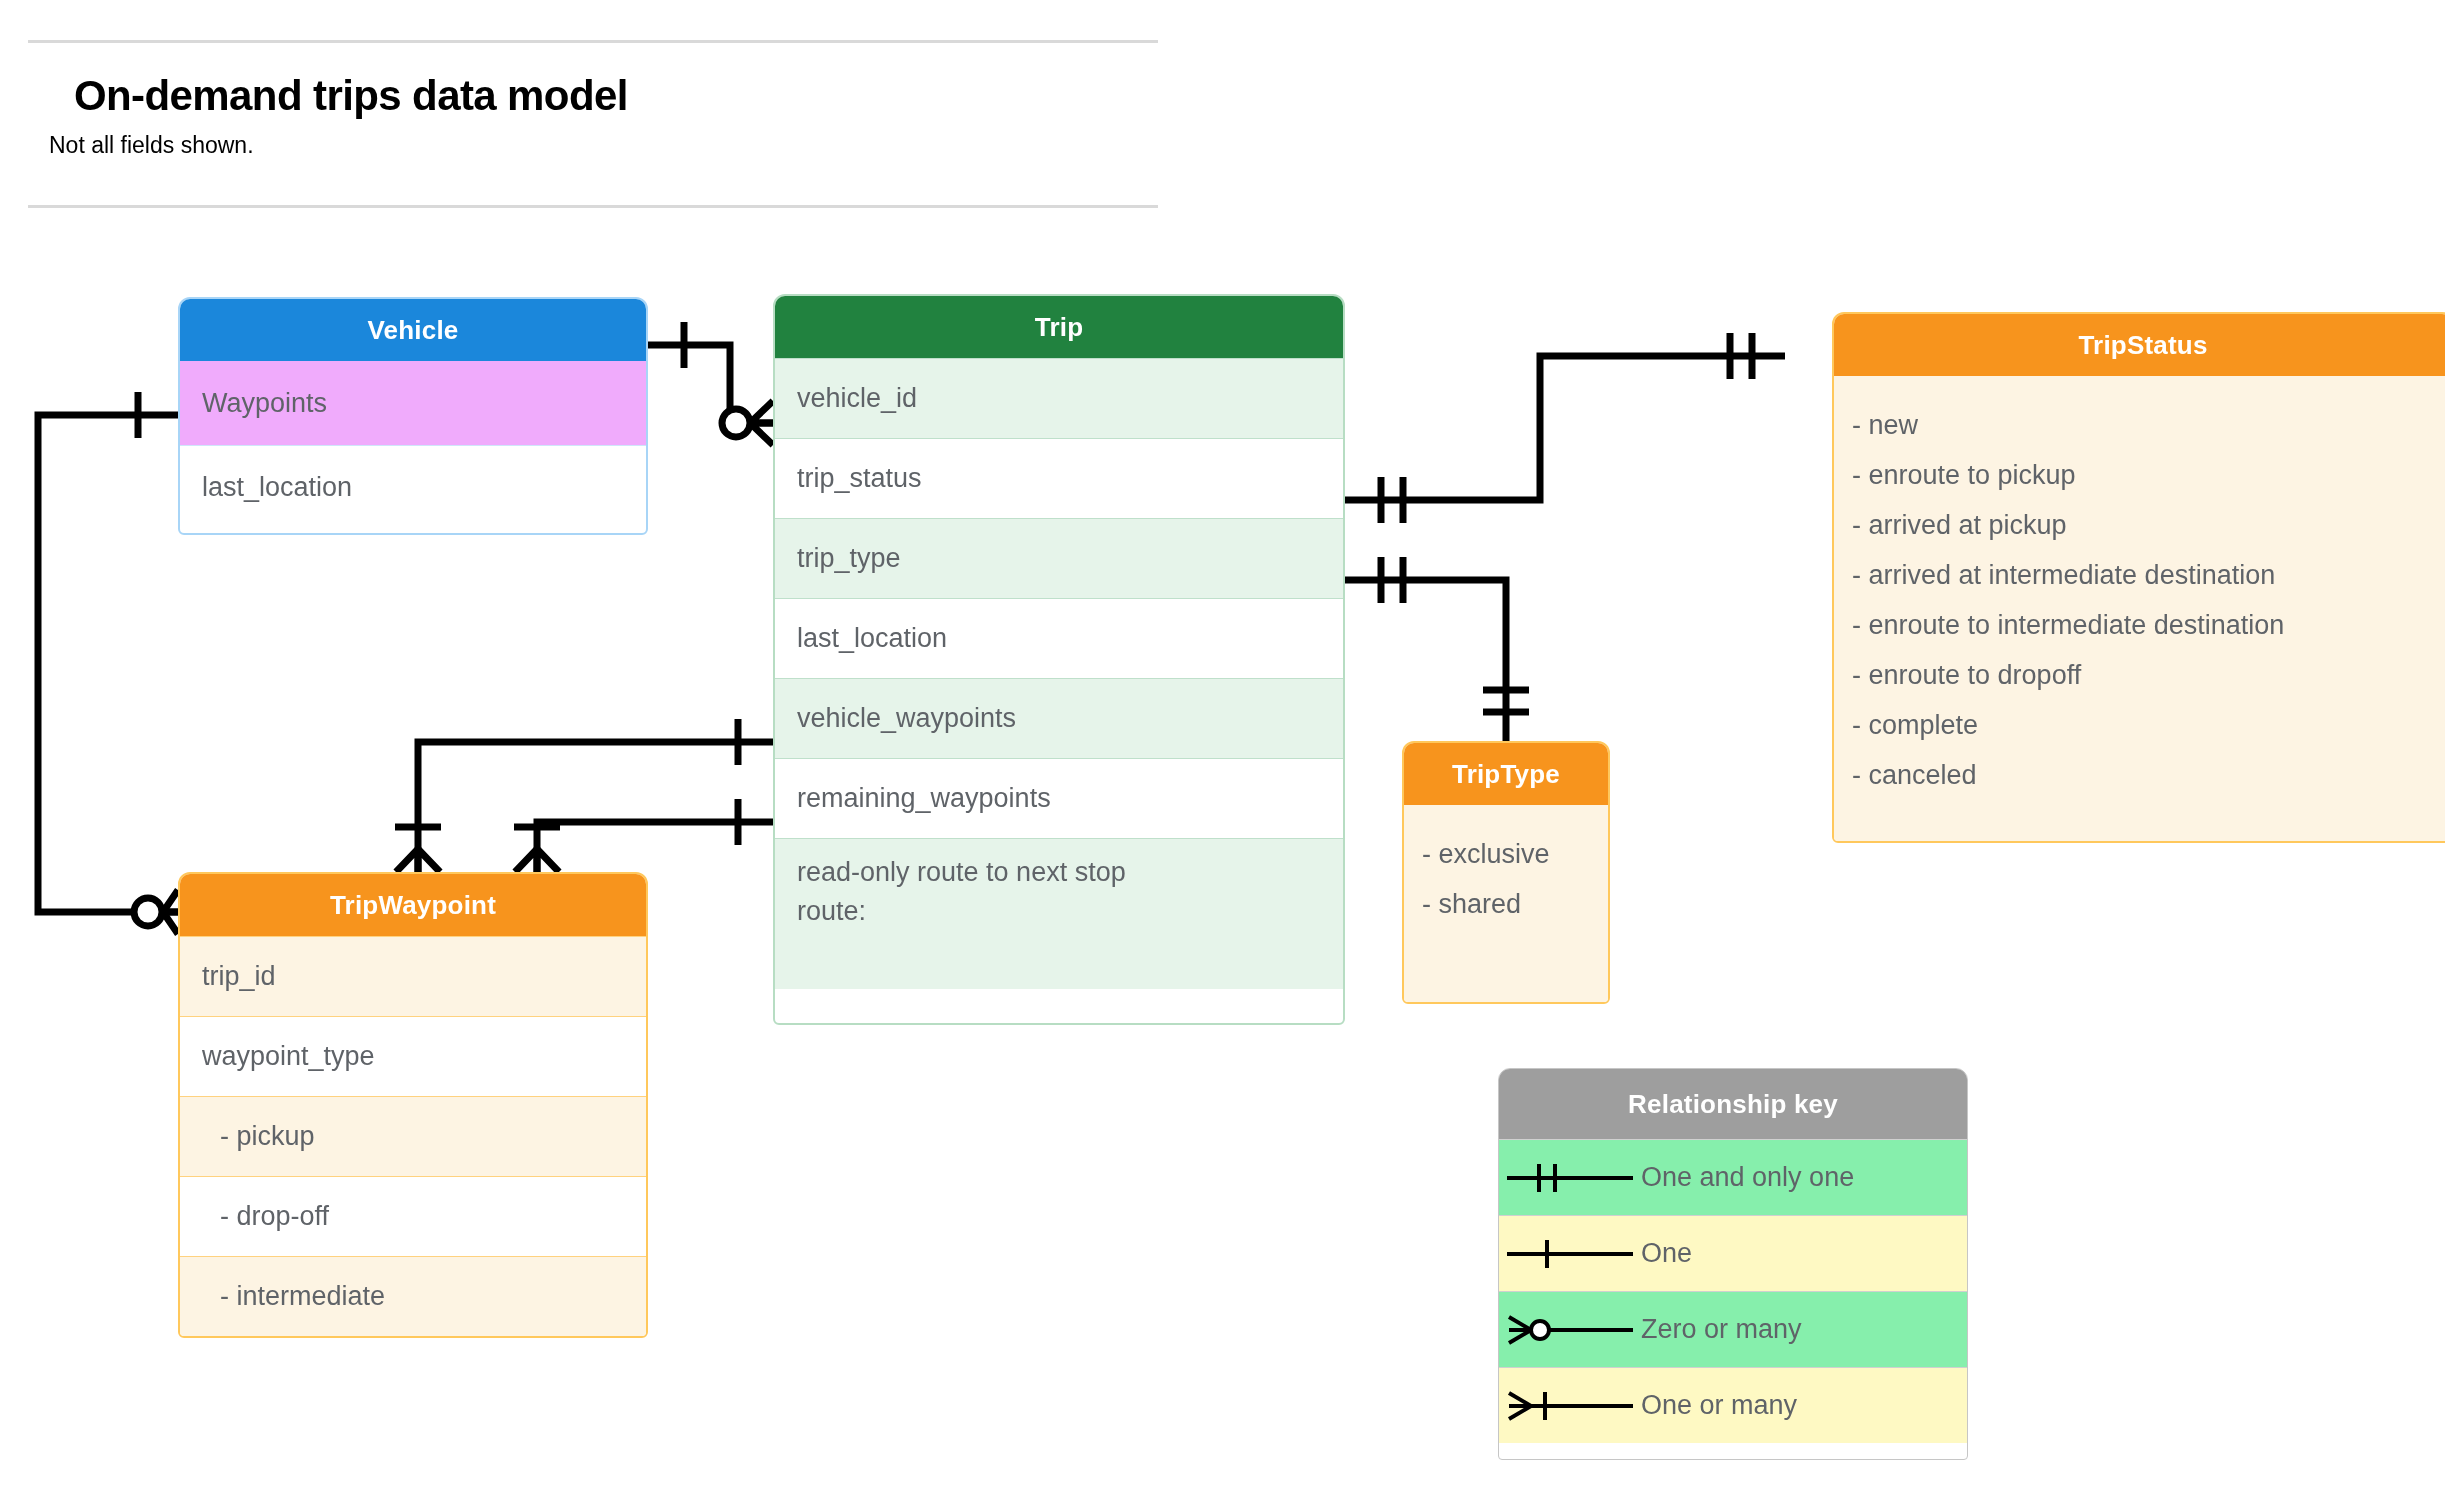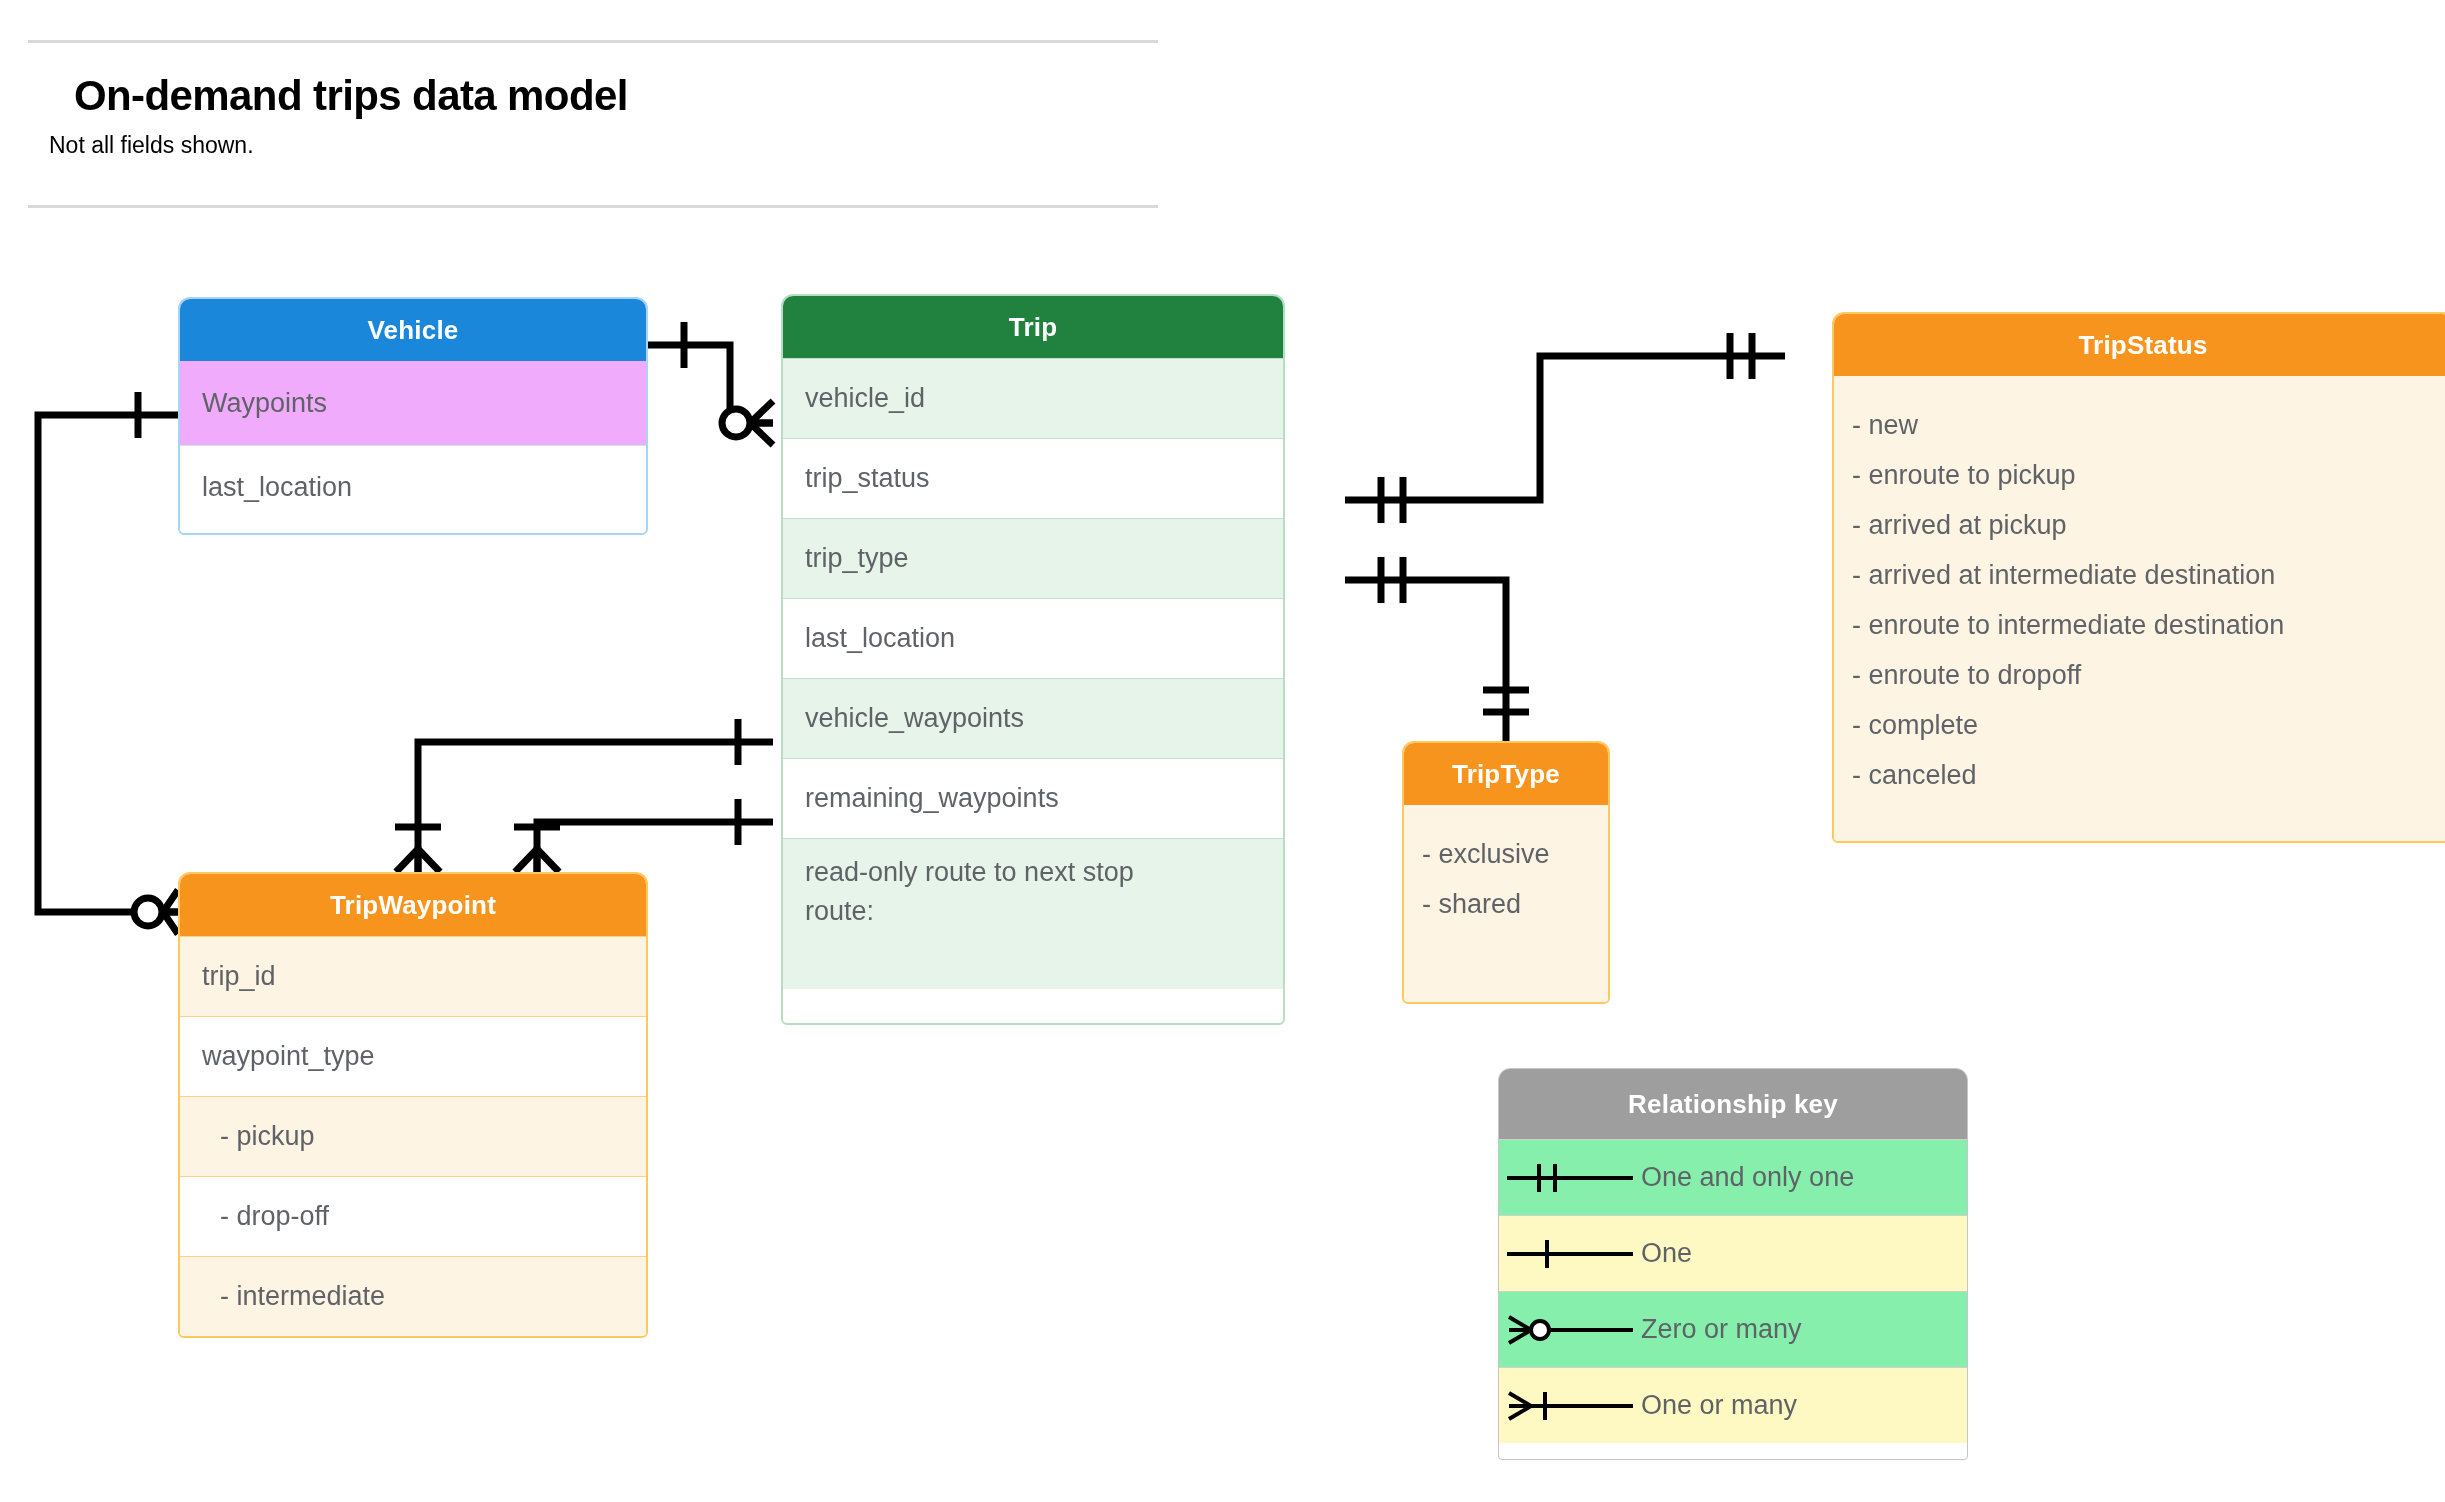--- a/index.html
+++ b/index.html
@@ -94,24 +94,23 @@
     height: 62px; line-height: 62px;
     background: #1b87db;
   }
   #vehicle .row { height: 84px; }
   #vehicle .row.alt  { background: #f0abfc; text-align: center; }
   #vehicle .row.base { background: #ffffff; border-top: 1px solid #cfe6fa; }
 
   
   #trip {
     left: 773px; top: 294px;
-    width: 504px; height: 731px;
+    width: 572px; height: 731px;
     border: 2px solid #b7ddc3;
     border-radius: 12px 12px 6px 6px;
-    margin-left: 8px;
   }
   #trip .entity-header {
     height: 62px; line-height: 62px;
     background: #21823f;
   }
   #trip .row { height: 80px; border-top: 1px solid #bfe0cb; }
   #trip .row:first-of-type { border-top: none; }
   #trip .row.alt  { background: #e6f4ea; }
   #trip .row.base { background: #ffffff; }
   #trip .row.multi { height: 151px; }

